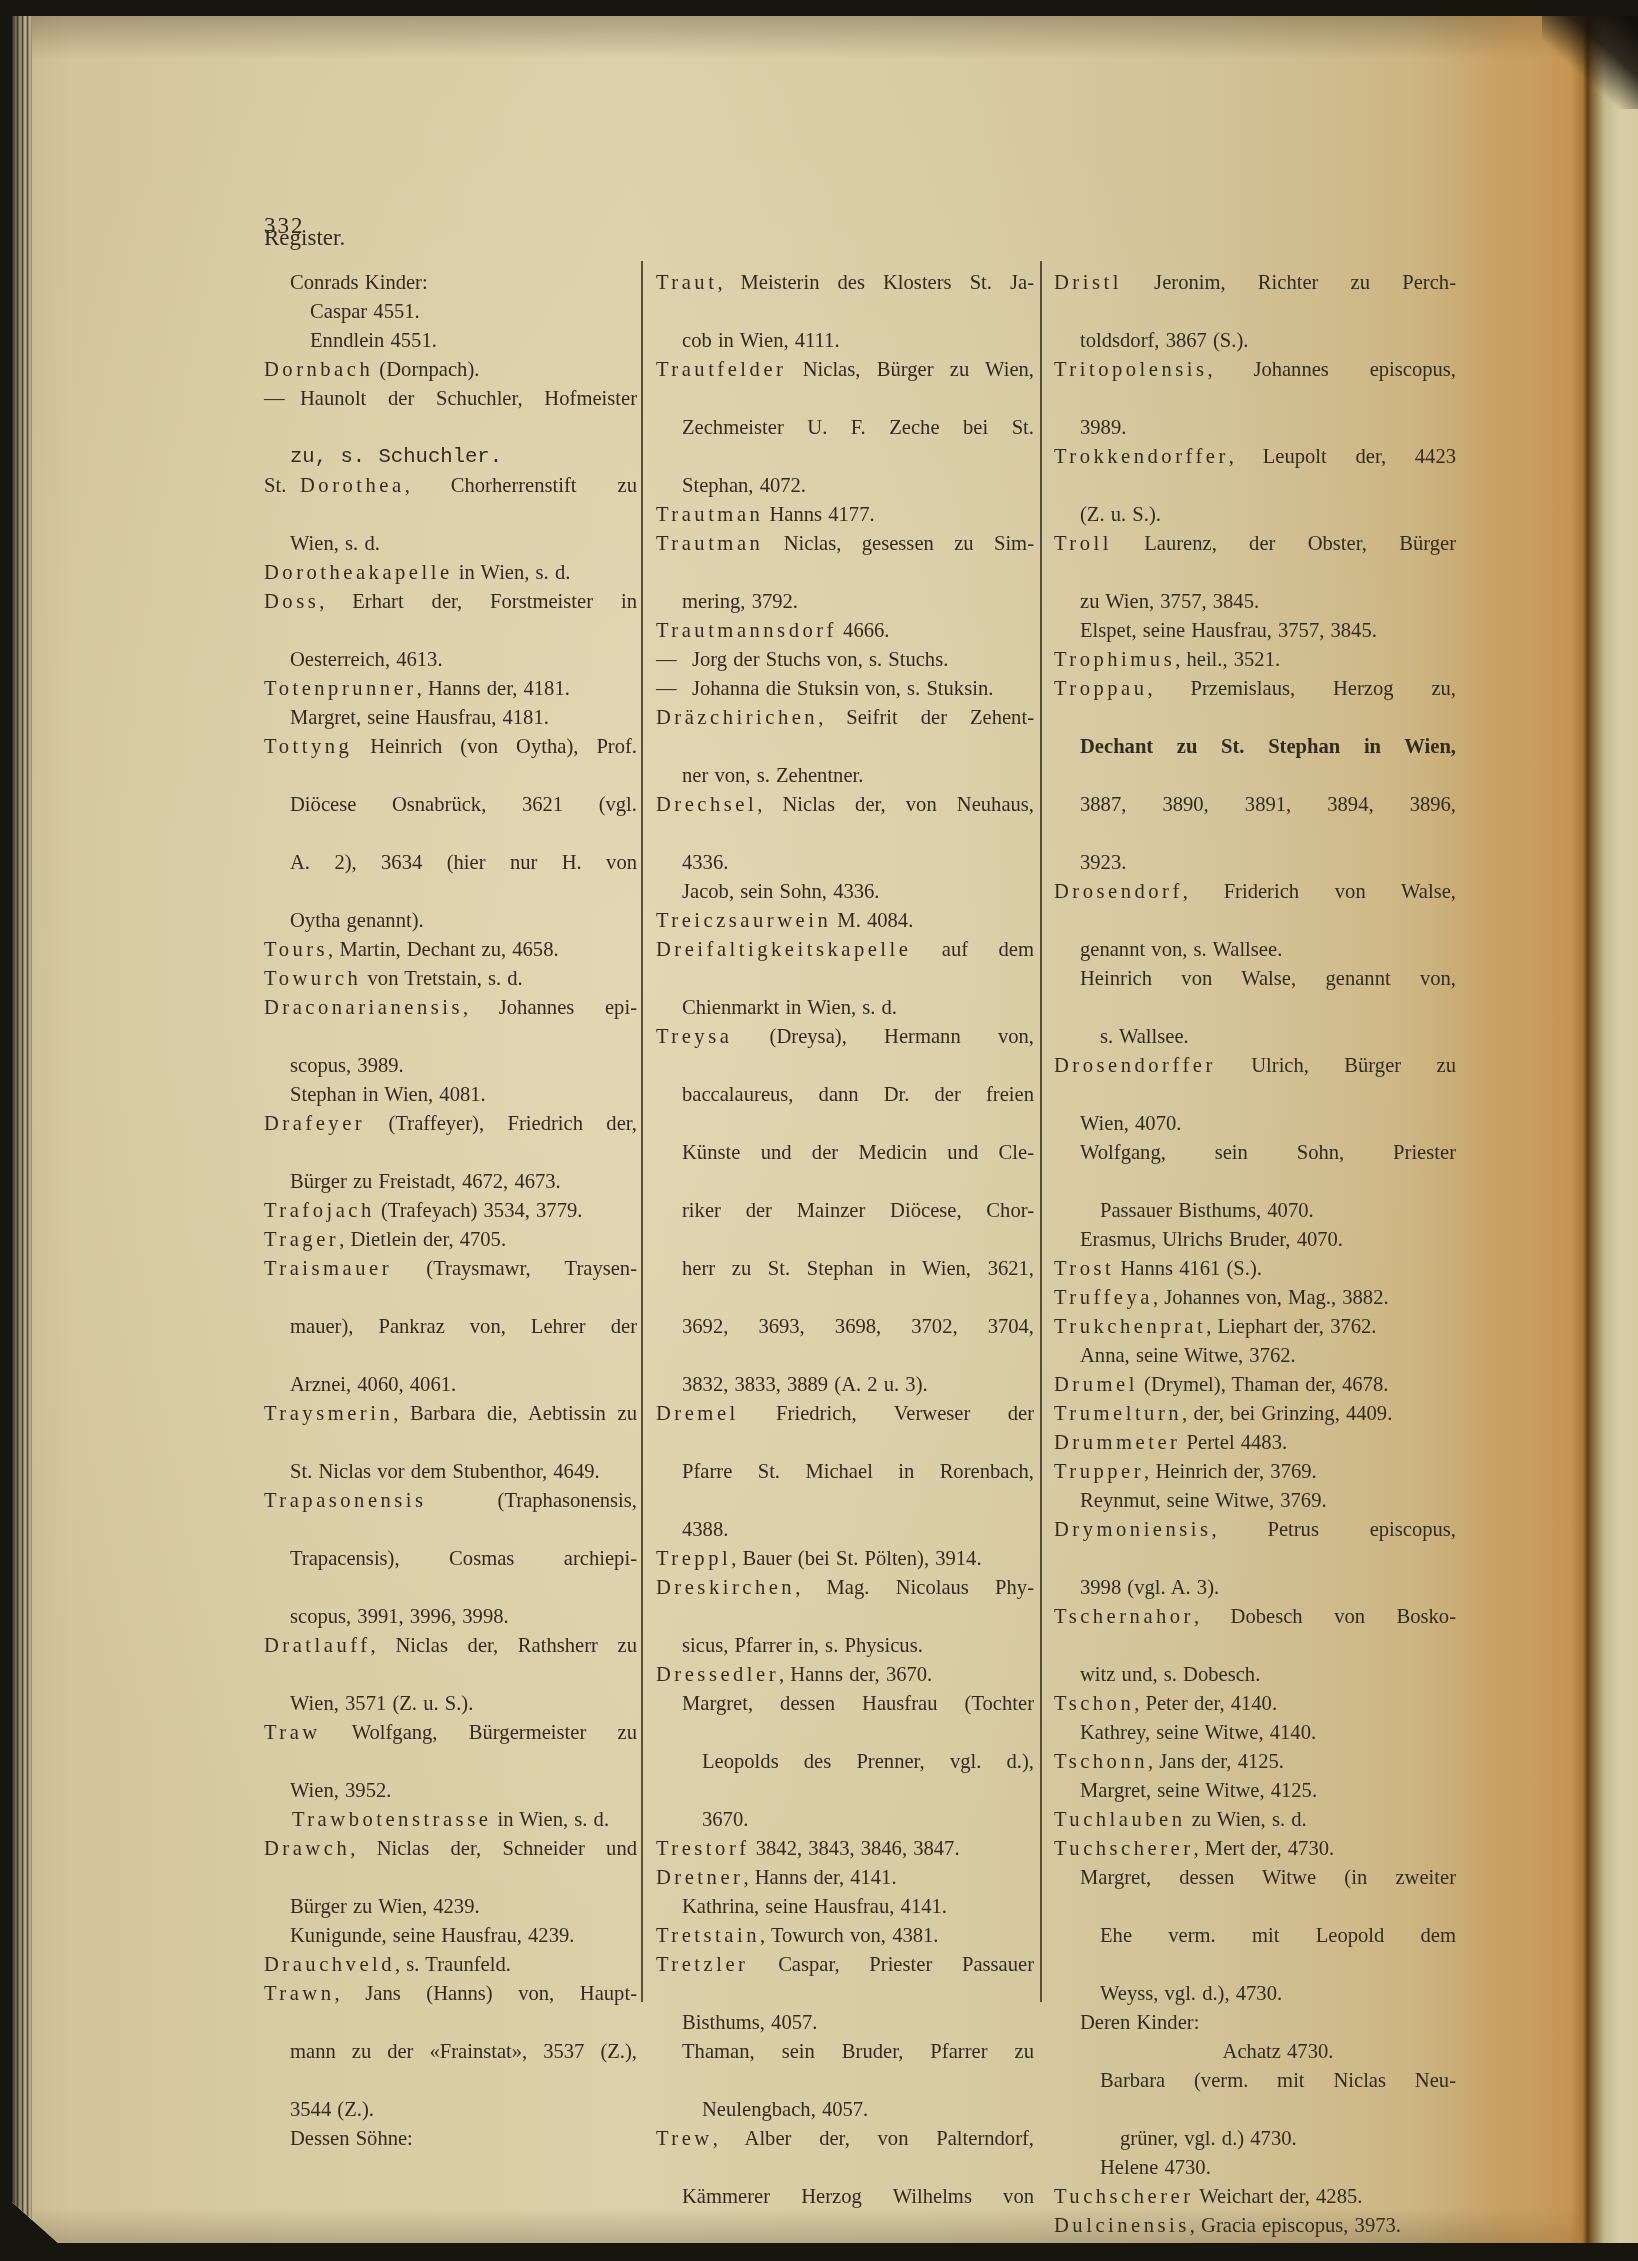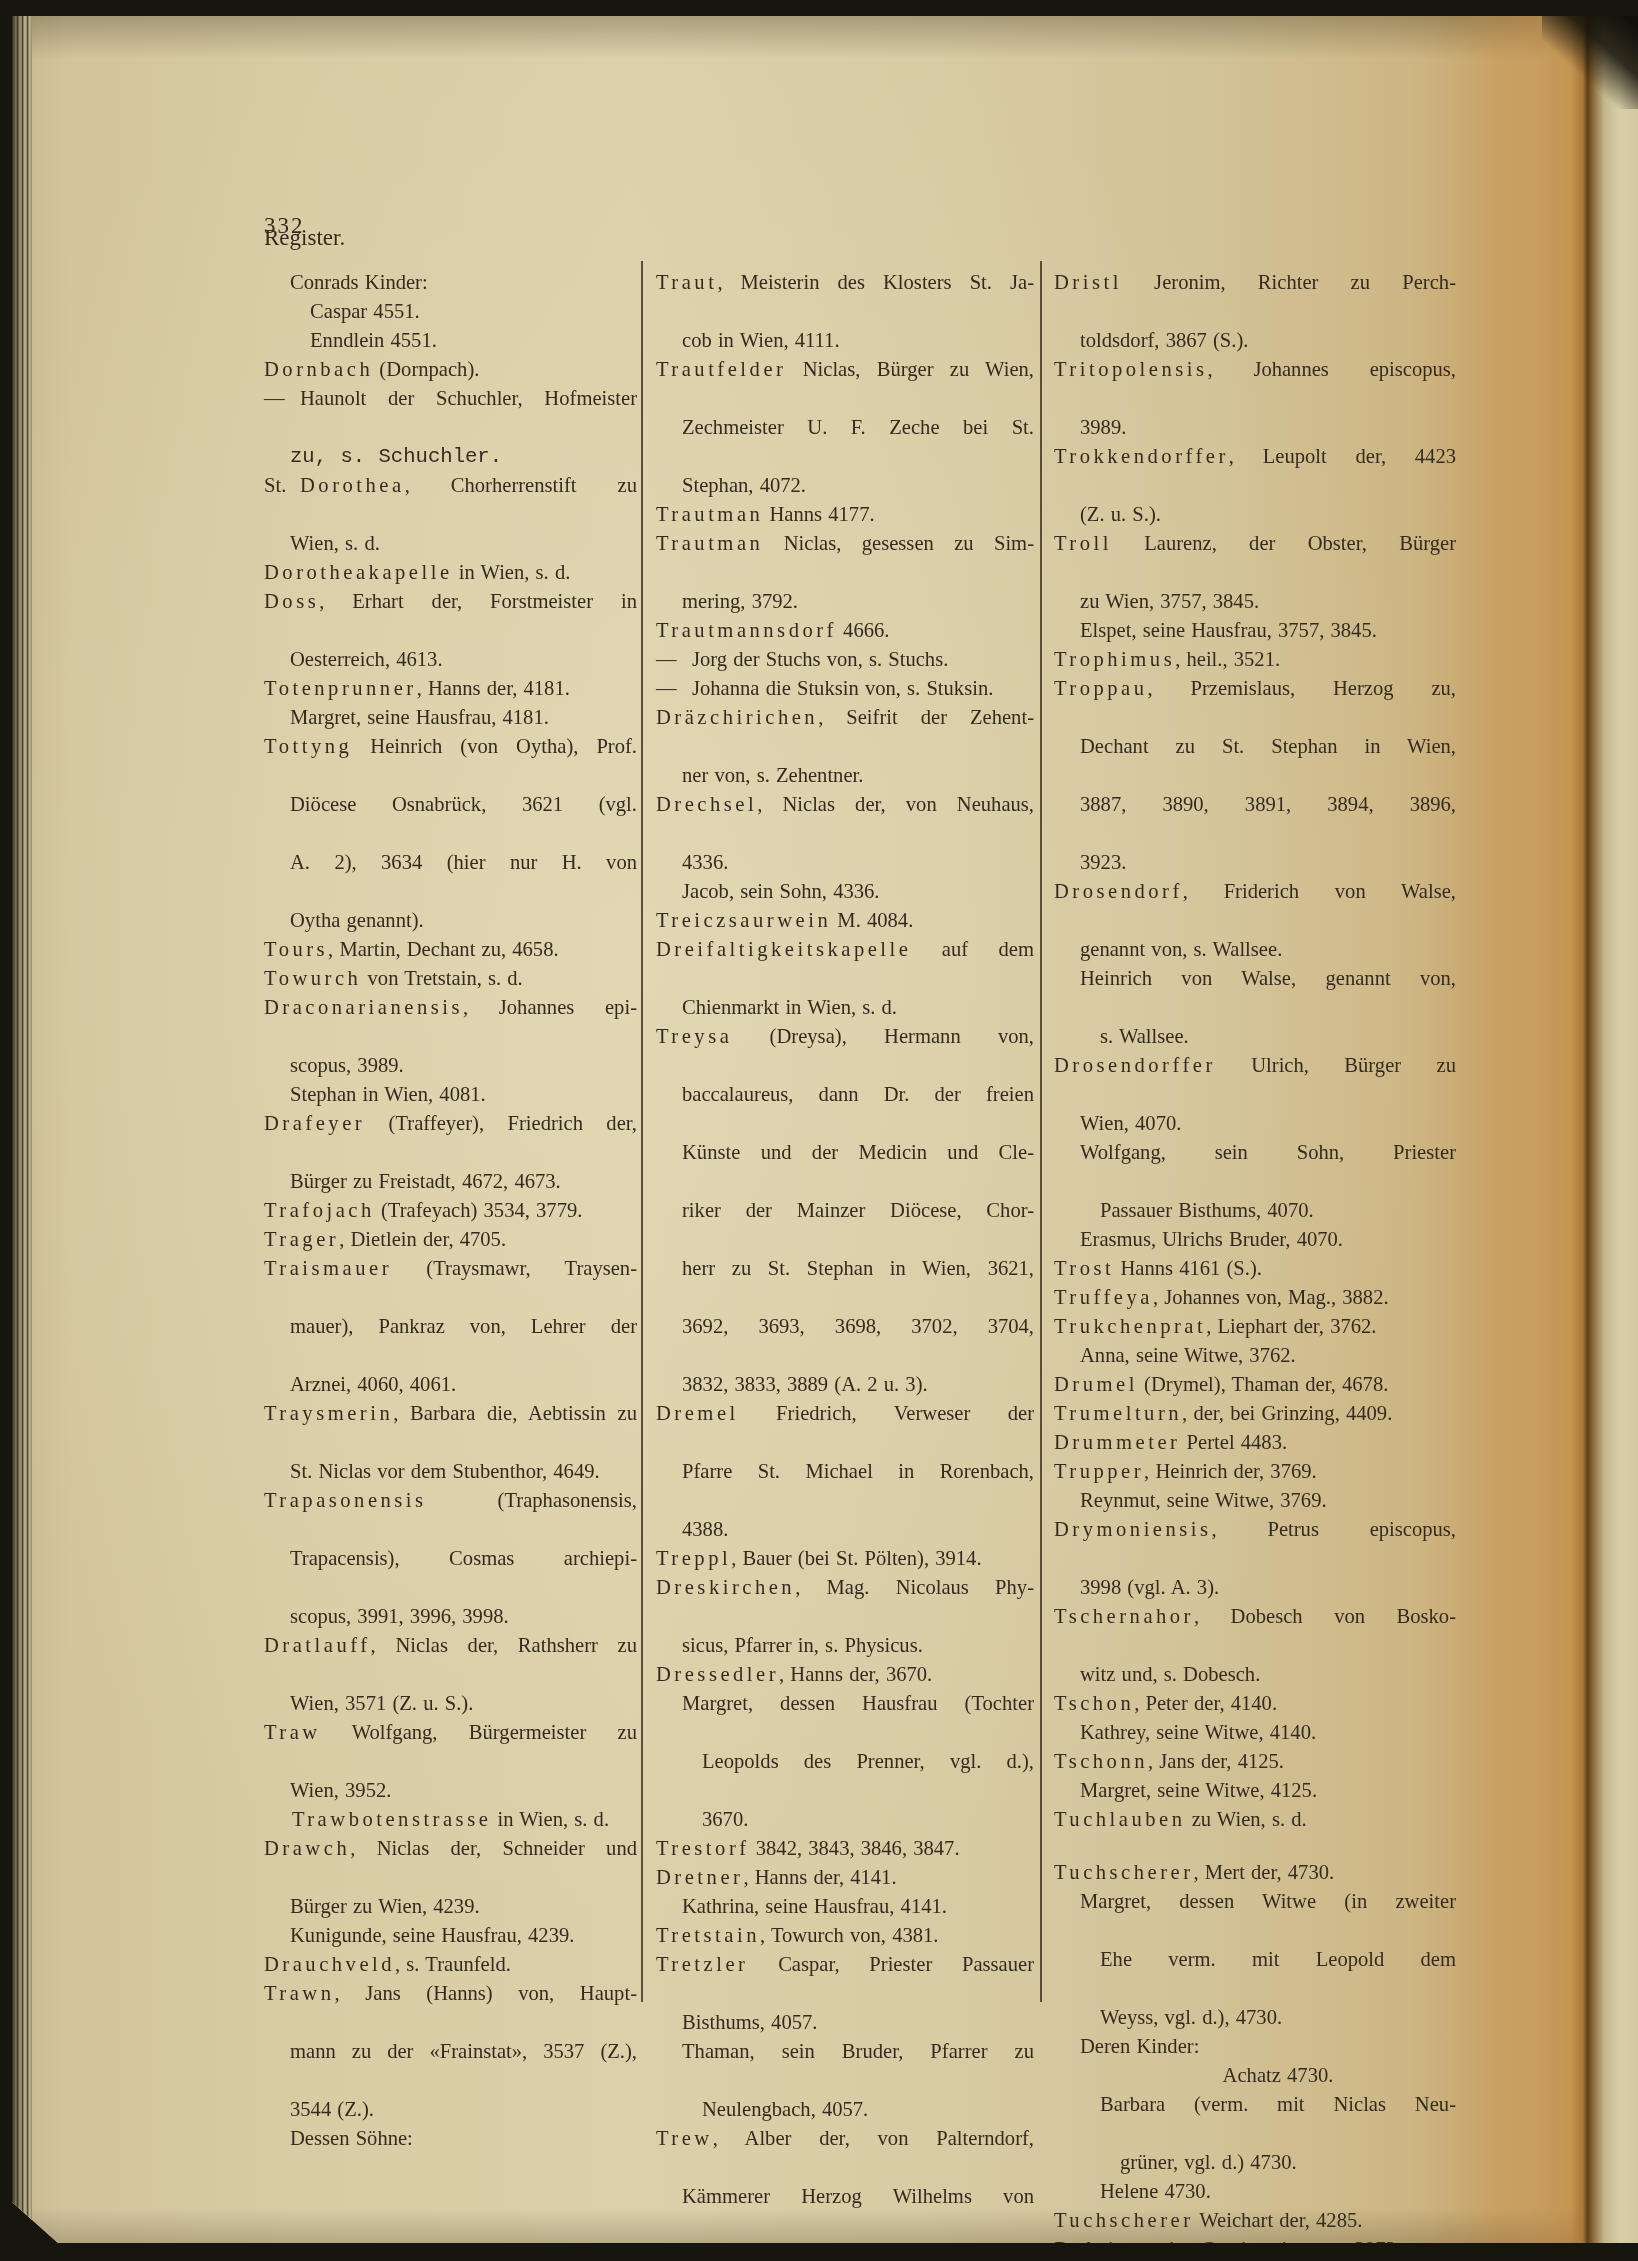--- a/index.html
+++ b/index.html
@@ -181,21 +181,21 @@
           <div class="line end" style="padding-left: 26px;">toldsdorf, 3867 (S.).</div>
           <div class="line" style="padding-left: 0px;"><span class="head">Tritopolensis</span>, Johannes episcopus,</div>
           <div class="line end" style="padding-left: 26px;">3989.</div>
           <div class="line" style="padding-left: 0px;"><span class="head">Trokkendorffer</span>, Leupolt der, 4423</div>
           <div class="line end" style="padding-left: 26px;">(Z. u. S.).</div>
           <div class="line" style="padding-left: 0px;"><span class="head">Troll</span> Laurenz, der Obster, Bürger</div>
           <div class="line end" style="padding-left: 26px;">zu Wien, 3757, 3845.</div>
           <div class="line end" style="padding-left: 26px;">Elspet, seine Hausfrau, 3757, 3845.</div>
           <div class="line end" style="padding-left: 0px;"><span class="head">Trophimus</span>, heil., 3521.</div>
           <div class="line" style="padding-left: 0px;"><span class="head">Troppau</span>, Przemislaus, Herzog zu,</div>
-          <div class="line" style="padding-left: 26px;">Dechant zu St. Stephan in Wien,</div>
+          <div class="line" style="padding-left: 26px; font-weight: bold;">Dechant zu St. Stephan in Wien,</div>
           <div class="line" style="padding-left: 26px;">3887, 3890, 3891, 3894, 3896,</div>
           <div class="line end" style="padding-left: 26px;">3923.</div>
           <div class="line" style="padding-left: 0px;"><span class="head">Drosendorf</span>, Friderich von Walse,</div>
           <div class="line end" style="padding-left: 26px;">genannt von, s. Wallsee.</div>
           <div class="line" style="padding-left: 26px;">Heinrich von Walse, genannt von,</div>
           <div class="line end" style="padding-left: 46px;">s. Wallsee.</div>
           <div class="line" style="padding-left: 0px;"><span class="head">Drosendorffer</span> Ulrich, Bürger zu</div>
           <div class="line end" style="padding-left: 26px;">Wien, 4070.</div>
           <div class="line" style="padding-left: 26px;">Wolfgang, sein Sohn, Priester</div>
           <div class="line end" style="padding-left: 46px;">Passauer Bisthums, 4070.</div>
@@ -211,21 +211,21 @@
           <div class="line end" style="padding-left: 26px;">Reynmut, seine Witwe, 3769.</div>
           <div class="line" style="padding-left: 0px;"><span class="head">Drymoniensis</span>, Petrus episcopus,</div>
           <div class="line end" style="padding-left: 26px;">3998 (vgl. A. 3).</div>
           <div class="line" style="padding-left: 0px;"><span class="head">Tschernahor</span>, Dobesch von Bosko-</div>
           <div class="line end" style="padding-left: 26px;">witz und, s. Dobesch.</div>
           <div class="line end" style="padding-left: 0px;"><span class="head">Tschon</span>, Peter der, 4140.</div>
           <div class="line end" style="padding-left: 26px;">Kathrey, seine Witwe, 4140.</div>
           <div class="line end" style="padding-left: 0px;"><span class="head">Tschonn</span>, Jans der, 4125.</div>
           <div class="line end" style="padding-left: 26px;">Margret, seine Witwe, 4125.</div>
           <div class="line end" style="padding-left: 0px;"><span class="head">Tuchlauben</span> zu Wien, s. d.</div>
-          <div class="line end" style="padding-left: 0px; margin-top: 24px;"><span class="head">Tuchscherer</span>, Mert der, 4730.</div>
+          <div class="line end" style="padding-left: 0px;"><span class="head">Tuchscherer</span>, Mert der, 4730.</div>
           <div class="line" style="padding-left: 26px;">Margret, dessen Witwe (in zweiter</div>
           <div class="line" style="padding-left: 46px;">Ehe verm. mit Leopold dem</div>
           <div class="line end" style="padding-left: 46px;">Weyss, vgl. d.), 4730.</div>
           <div class="line end" style="padding-left: 26px;">Deren Kinder:</div>
           <div class="line end" style="padding-left: 46px; text-align: center;">Achatz 4730.</div>
           <div class="line" style="padding-left: 46px;">Barbara (verm. mit Niclas Neu-</div>
           <div class="line end" style="padding-left: 66px;">grüner, vgl. d.) 4730.</div>
           <div class="line end" style="padding-left: 46px;">Helene 4730.</div>
           <div class="line end" style="padding-left: 0px;"><span class="head">Tuchscherer</span> Weichart der, 4285.</div>
           <div class="line end" style="padding-left: 0px;"><span class="head">Dulcinensis</span>, Gracia episcopus, 3973.</div>

